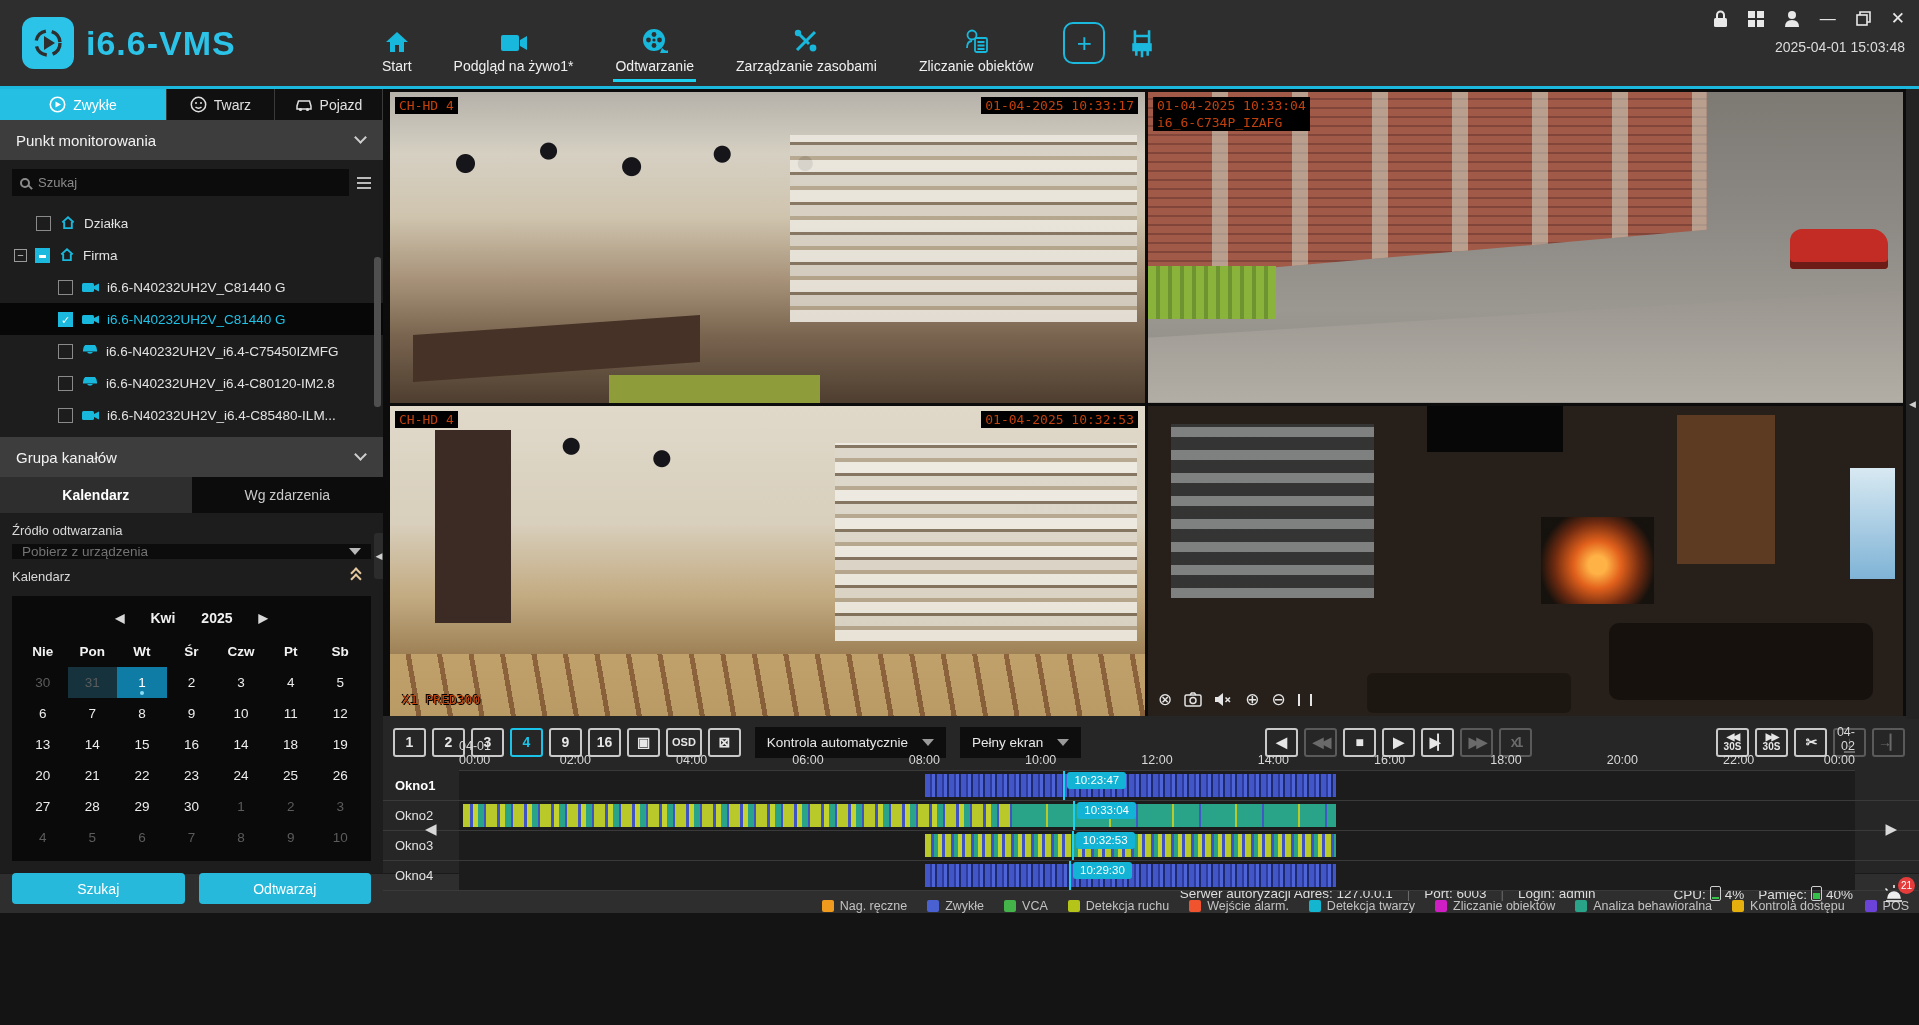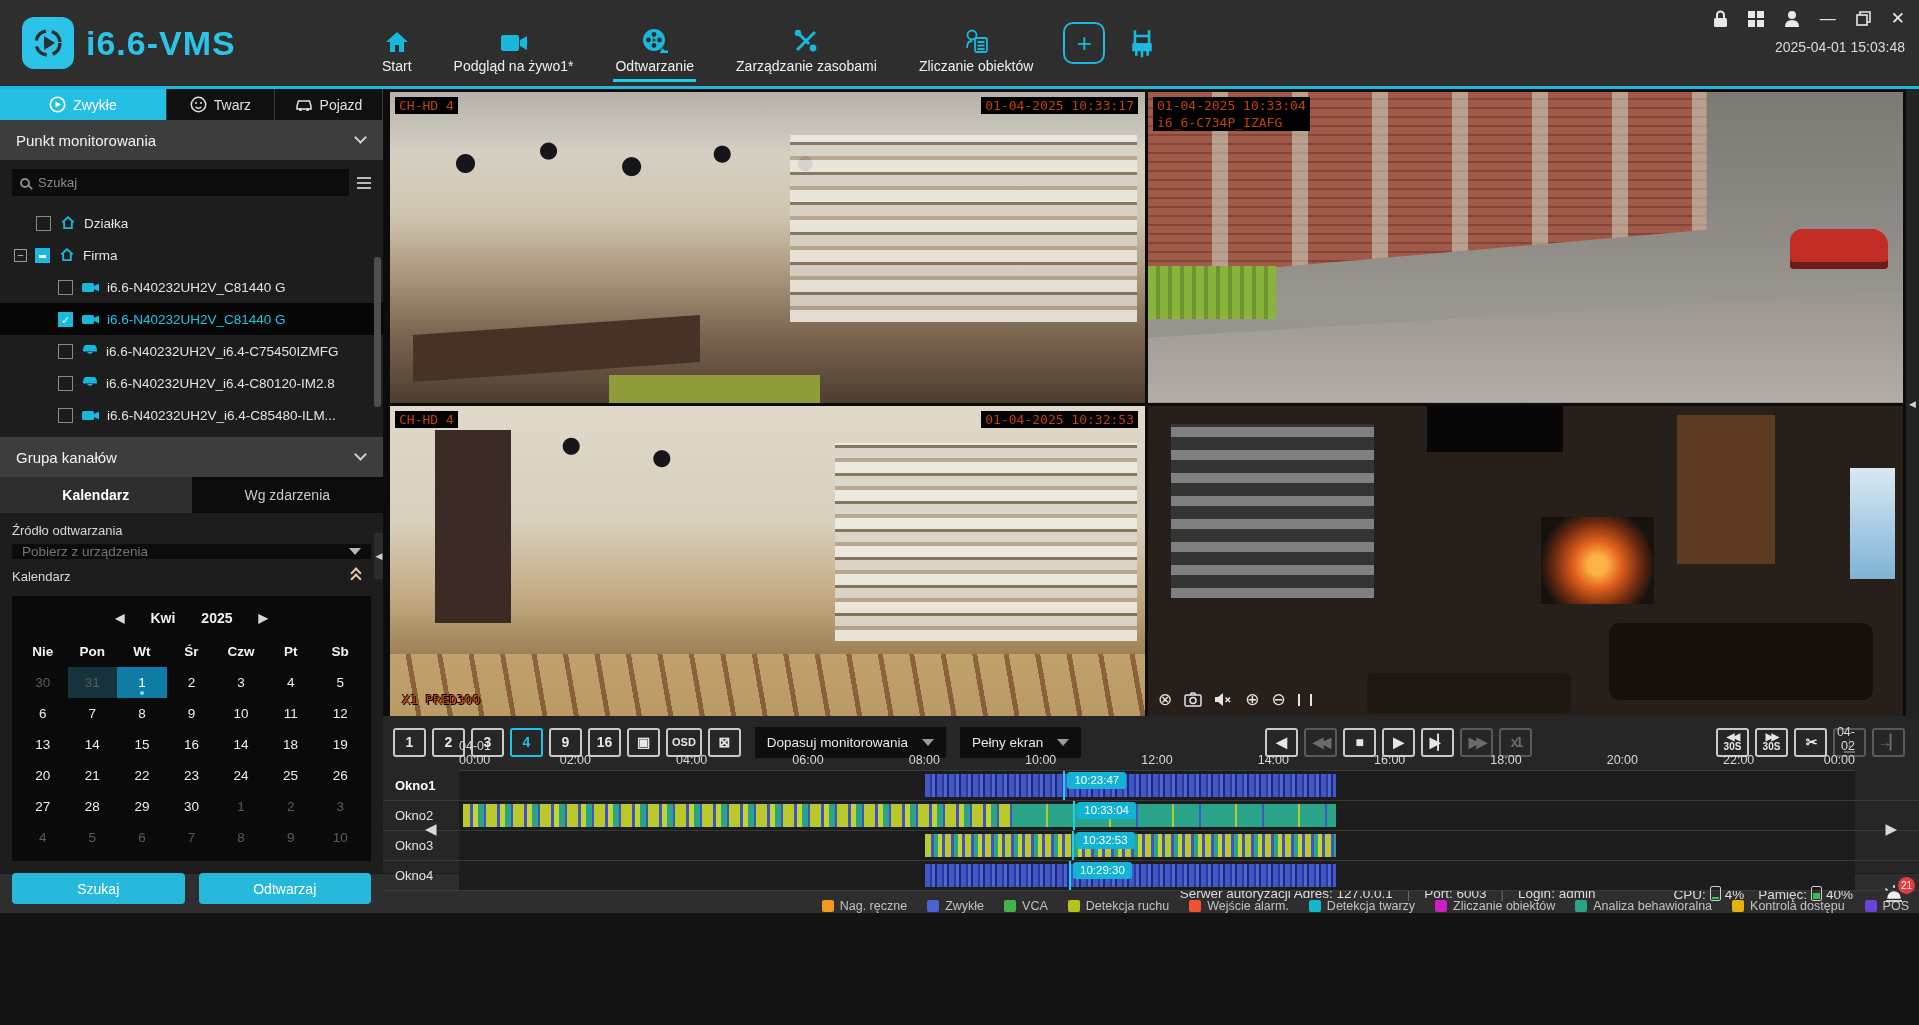--- a/index.html
+++ b/index.html
@@ -589,21 +589,21 @@
             <button class="sq-btn active">4</button>
             <button class="sq-btn">9</button>
             <button class="sq-btn">16</button>
           </span>
         <span id="extra-btns" style="display:flex;gap:6px">
             <button class="sq-btn">▣</button>
             <button class="sq-btn" style="font-size: 11px;">OSD</button>
             <button class="sq-btn">⊠</button>
           </span>
         <div class="pb-dd">
-          <span>Dopasuj monitorowania</span>
+          <span>Kontrola automatycznie</span>
             <i class="caret"></i>
         </div>
         <div class="pb-dd">
           <span>Pełny ekran</span>
             <i class="caret"></i>
         </div>
         <div class="pb-spacer"></div>
         <span id="transport-btns" style="display:flex;gap:6px">
             <button class="sq-btn">◀</button>
             <button class="sq-btn dis" style="letter-spacing: -3px;">◀◀</button>

